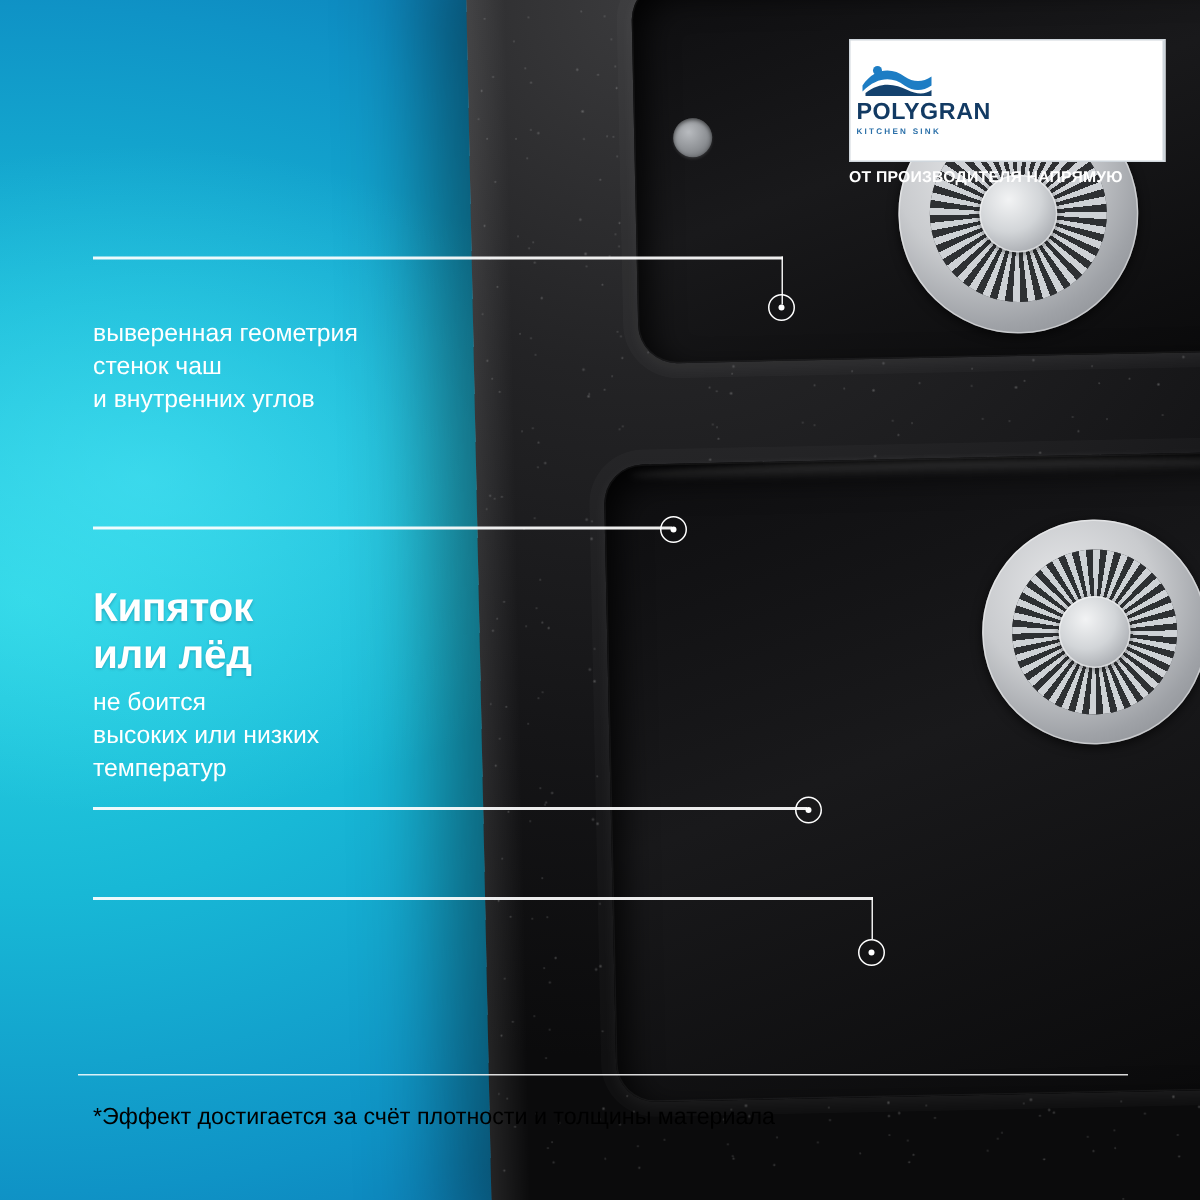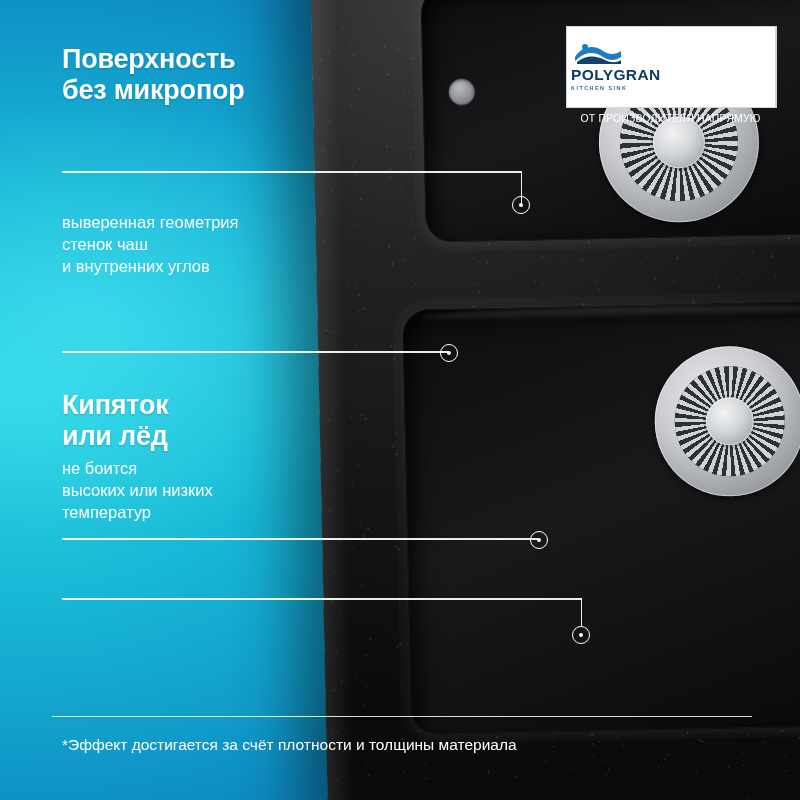--- a/index.html
+++ b/index.html
@@ -256,42 +256,41 @@
     color: #15324f;
     line-height: 1.16;
     letter-spacing: .2px;
     text-transform: uppercase;
   }
   .badge-caption {
     position: absolute;
     left: 566px;
     top: 112px;
     width: 209px;
-    text-align: center;
     font-size: 10.5px;
-    font-weight: 400;
+    font-weight: 700;
     color: #ffffff;
     letter-spacing: .15px;
   }
 
   
   .footer-rule {
     position: absolute;
     left: 52px;
     top: 716px;
     width: 700px;
     height: 1.2px;
     background: rgba(255,255,255,.85);
   }
   .footnote {
     position: absolute;
     left: 62px;
     top: 736px;
     font-size: 15.5px;
-    color: #ffffff;
+    color: #000000;
     font-weight: 400;
   }
 </style>
 </head>
 <body>
 
 <div class="canvas">
 
   <div class="bg-base"></div>
   <div class="bg-glow"></div>
@@ -337,22 +336,20 @@
   </div>
   <div class="marker" style="left:530px; top:531px;"></div>
 
   <div class="connector" style="left:62px; top:598px; width:520px; height:36px;">
     <div class="h" style="width:520px;"></div>
     <div class="v" style="left:518.5px; top:0; height:28px;"></div>
   </div>
   <div class="marker" style="left:572px; top:626px;"></div>
 
   <div class="feature f1">
-    <p class="title">Поверхность
-без микропор</p>
   </div>
 
   <div class="feature f2">
     <p class="desc">выверенная геометрия
 стенок чаш
 и внутренних углов</p>
   </div>
 
   <div class="feature f3">
     <p class="title">Кипяток

